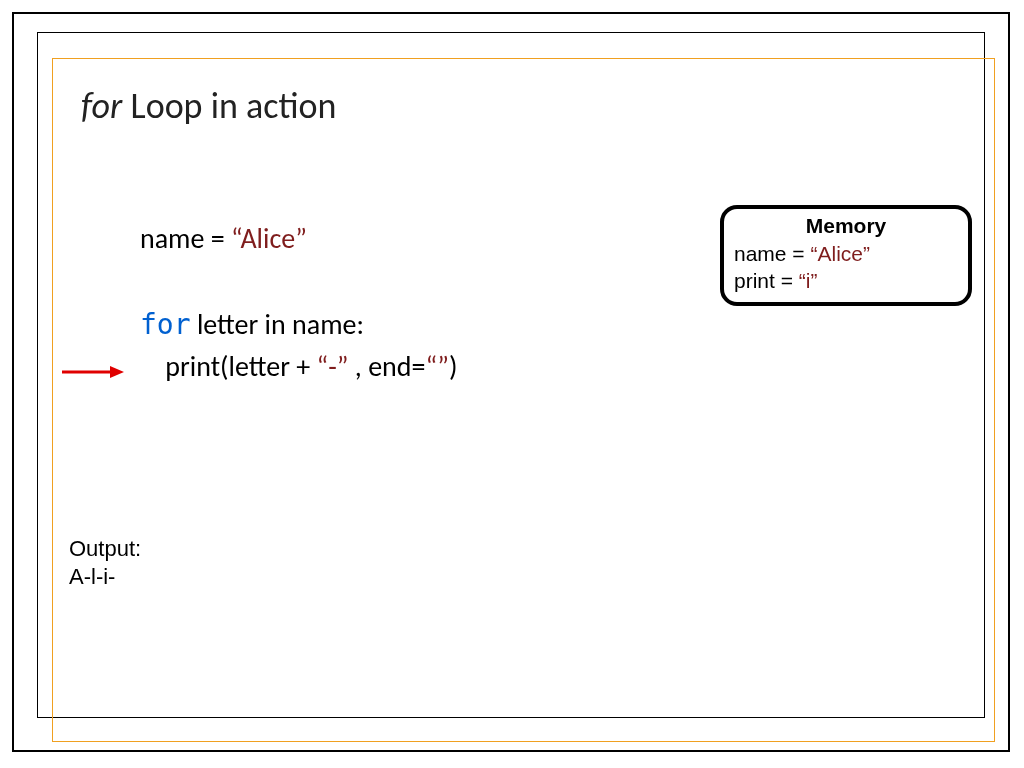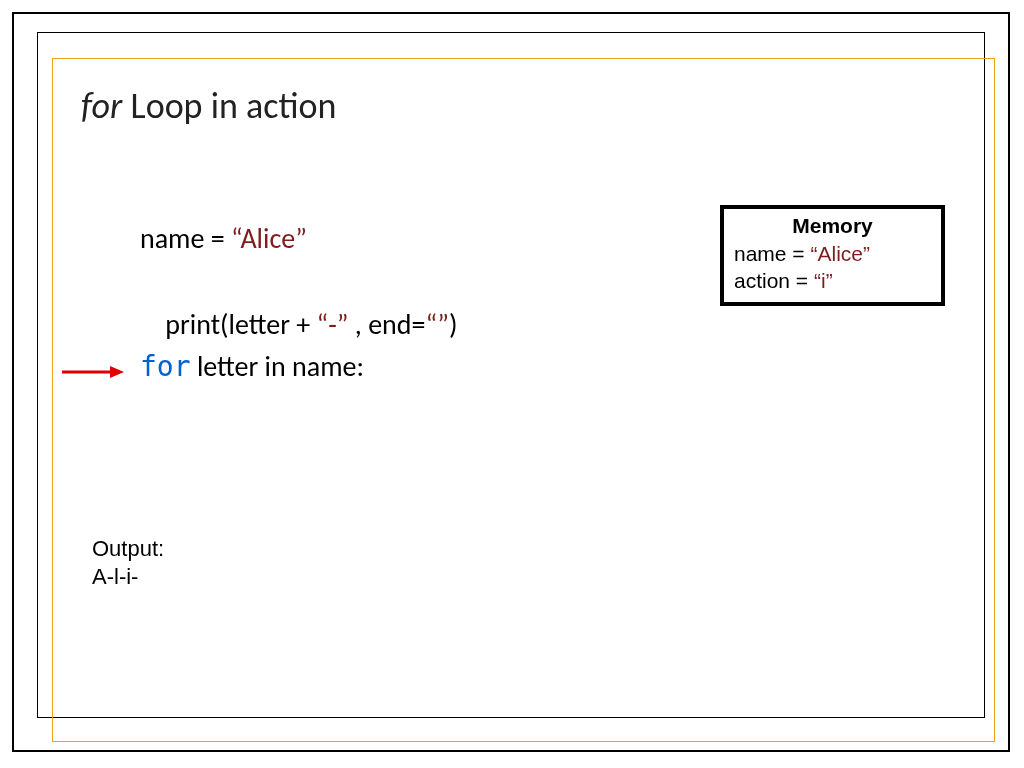--- a/index.html
+++ b/index.html
@@ -49,70 +49,70 @@
   .spacer { height: 44px; }
   .arrow {
     position: absolute;
     left: 62px; top: 364px;
     width: 62px; height: 16px;
   }
   .arrow svg { display: block; }
   .memory-box {
     position: absolute;
     left: 720px; top: 205px;
-    width: 225px;
+    width: 252px;
     border: 4px solid #000;
-    border-radius: 0;
+    border-radius: 17px;
     padding: 4px 10px 8px 10px;
     font-family: Arial, Helvetica, sans-serif;
     font-size: 21px;
     line-height: 1.25;
     background: #fff;
   }
   .memory-box .mem-title {
     text-align: center;
     font-weight: bold;
     font-size: 21px;
     margin-bottom: 2px;
   }
   .output {
     position: absolute;
-    left: 92px; top: 535px;
+    left: 69px; top: 535px;
     font-family: Arial, Helvetica, sans-serif;
     font-size: 22px;
     line-height: 1.25;
   }
 </style>
 </head>
 <body>
 
 <div class="outer-frame"></div>
 <div class="inner-black"></div>
 <div class="inner-orange"></div>
 
 <div class="title">
   <span class="italic">for</span><span> Loop in action</span>
 </div>
 
 <div class="code">
   <div class="line"><span>name = </span><span class="red">“Alice”</span></div>
   <div class="spacer"></div>
+  <div class="line"><span class="blue">for</span><span> letter in name:</span></div>
   <div class="line"><span>    print(letter + </span><span class="red">“-”</span><span> , end=</span><span class="red">“”</span><span>)</span></div>
-  <div class="line"><span class="blue">for</span><span> letter in name:</span></div>
 </div>
 
 <div class="arrow">
   <svg width="62" height="16" viewBox="0 0 62 16">
     <line x1="0" y1="8" x2="48" y2="8" stroke="#e00000" stroke-width="3"></line>
     <polygon points="48,2 62,8 48,14" fill="#e00000"></polygon>
   </svg>
 </div>
 
 <div class="memory-box">
   <div class="mem-title">Memory</div>
   <div><span>name = </span><span class="red">“Alice”</span></div>
-  <div><span>action = </span><span class="red">“i”</span></div>
+  <div><span>print = </span><span class="red">“i”</span></div>
 </div>
 
 <div class="output">
   <div>Output:</div>
   <div>A-l-i-</div>
 </div>
 
 </body></html>

